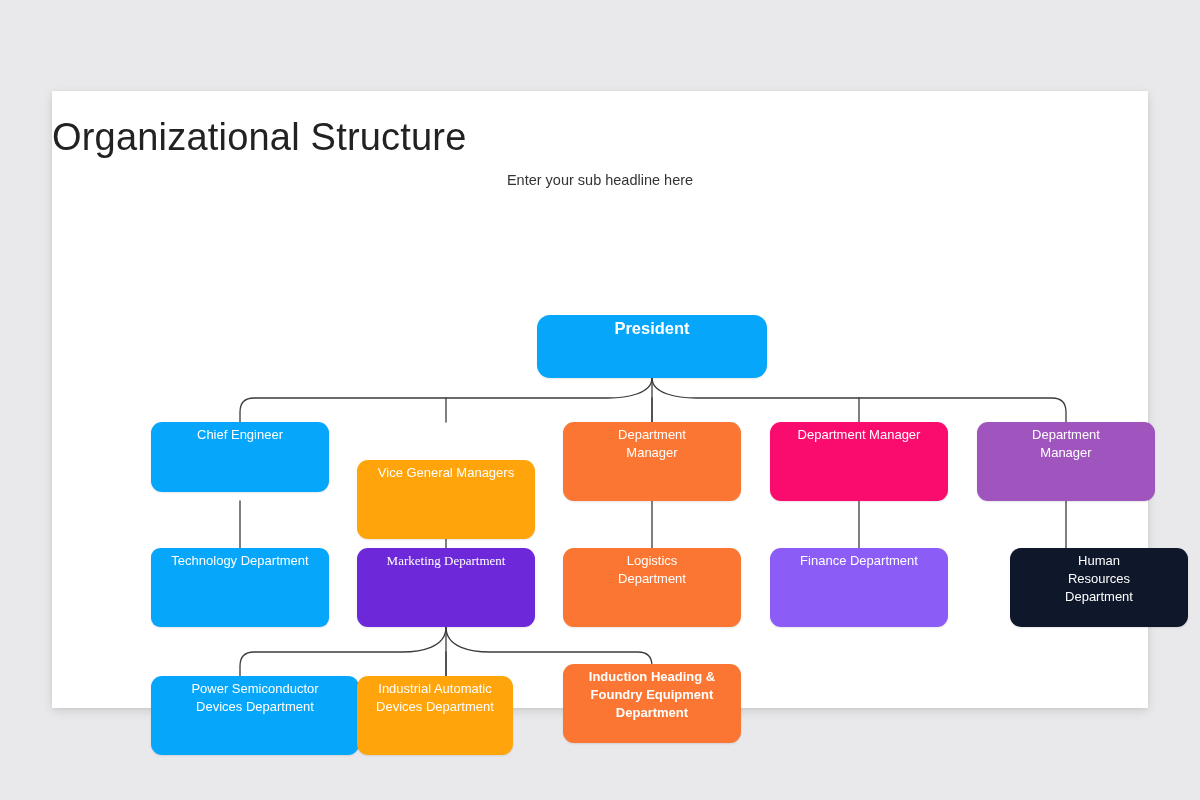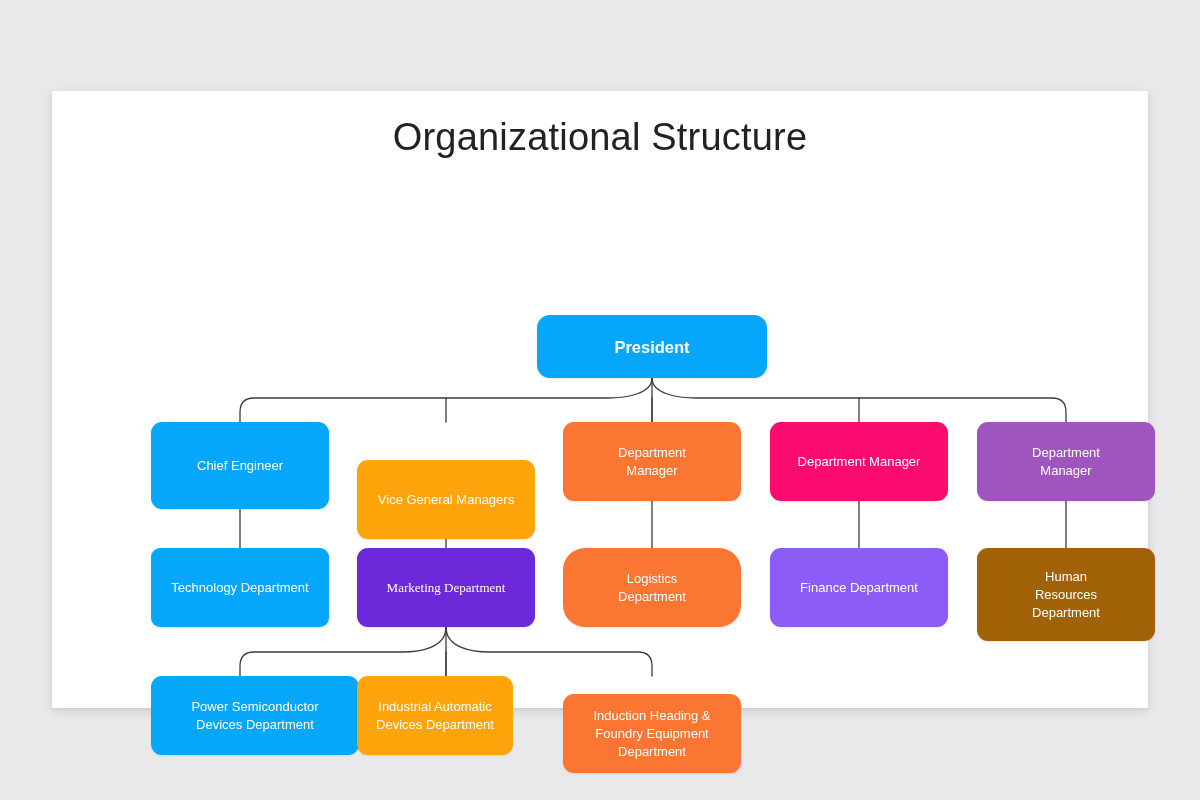--- a/index.html
+++ b/index.html
@@ -22,21 +22,21 @@
     height: 617px;
     background: #ffffff;
     box-shadow: 0 3px 10px rgba(0,0,0,0.11), 0 1px 3px rgba(0,0,0,0.06);
   }
 
   #page-title {
     position: absolute;
     left: 0;
     top: 25px;
     width: 1096px;
-    text-align: center;
+    text-align: left;
     font-size: 38px;
     font-weight: 400;
     color: #222222;
     letter-spacing: 0.2px;
   }
 
   #page-subtitle {
     position: absolute;
     left: 0;
     top: 81px;
@@ -62,21 +62,21 @@
     width: 1096px;
     height: 617px;
     pointer-events: none;
   }
 
   .node {
     position: absolute;
     box-sizing: border-box;
     border-radius: 11px;
     display: flex;
-    align-items: center;
+    align-items: flex-start;
     justify-content: center;
     text-align: center;
     color: #ffffff;
     font-size: 13px;
     line-height: 18px;
     padding: 4px 4px;
     box-shadow: 0 1px 2px rgba(0,0,0,0.10);
   }
 
   .node.root {
@@ -89,20 +89,21 @@
     white-space: pre-line;
     display: block;
   }
 </style>
 </head>
 <body>
 
 <div id="slide">
 
   <div id="page-title">Organizational Structure</div>
+  <div id="page-subtitle">Enter your sub headline here</div>
 
   <div id="chart-area">
     <svg id="connector-layer" viewBox="0 0 1096 617">
         <path d="M 600 287 C 600 303, 574 307, 556 307 L 202 307 Q 188 307 188 321 L 188 331" fill="none" stroke="#3b3b3b" stroke-width="1.3" stroke-linecap="round"></path>
         <path d="M 600 287 C 600 303, 626 307, 644 307 L 1000 307 Q 1014 307 1014 321 L 1014 331" fill="none" stroke="#3b3b3b" stroke-width="1.3" stroke-linecap="round"></path>
         <path d="M 394 307 L 394 331" fill="none" stroke="#3b3b3b" stroke-width="1.3" stroke-linecap="round"></path>
         <path d="M 600 307 L 600 331" fill="none" stroke="#3b3b3b" stroke-width="1.3" stroke-linecap="round"></path>
         <path d="M 807 307 L 807 331" fill="none" stroke="#3b3b3b" stroke-width="1.3" stroke-linecap="round"></path>
         <path d="M 600 287 L 600 331" fill="none" stroke="#3b3b3b" stroke-width="1.3" stroke-linecap="round"></path>
         <path d="M 188 410 L 188 457" fill="none" stroke="#3b3b3b" stroke-width="1.3" stroke-linecap="round"></path>
@@ -112,21 +113,21 @@
         <path d="M 1014 410 L 1014 457" fill="none" stroke="#3b3b3b" stroke-width="1.3" stroke-linecap="round"></path>
         <path d="M 394 536 C 394 557, 368 561, 350 561 L 202 561 Q 188 561 188 575 L 188 585" fill="none" stroke="#3b3b3b" stroke-width="1.3" stroke-linecap="round"></path>
         <path d="M 394 536 C 394 557, 420 561, 438 561 L 586 561 Q 600 561 600 575 L 600 585" fill="none" stroke="#3b3b3b" stroke-width="1.3" stroke-linecap="round"></path>
         <path d="M 394 561 L 394 585" fill="none" stroke="#3b3b3b" stroke-width="1.3" stroke-linecap="round"></path>
         <path d="M 394 536 L 394 585" fill="none" stroke="#3b3b3b" stroke-width="1.3" stroke-linecap="round"></path>
       </svg>
     <div id="node-layer">
         <div class="node root" style="left: 485px; top: 224px; width: 230px; height: 63px; background: rgb(6, 167, 250);">
           <span class="node-label">President</span>
         </div>
-        <div class="node" style="left: 99px; top: 331px; width: 178px; height: 87px; background: rgb(6, 167, 250);">
+        <div class="node" style="left: 99px; top: 331px; width: 178px; height: 70px; background: rgb(6, 167, 250);">
           <span class="node-label">Chief Engineer</span>
         </div>
         <div class="node" style="left: 305px; top: 331px; width: 178px; height: 79px; background: rgb(255, 164, 10); margin-top: 38px;">
           <span class="node-label">Vice General Managers</span>
         </div>
         <div class="node" style="left: 511px; top: 331px; width: 178px; height: 79px; background: rgb(250, 118, 50);">
           <span class="node-label">Department
 Manager</span>
         </div>
         <div class="node" style="left: 718px; top: 331px; width: 178px; height: 79px; background: rgb(250, 12, 110);">
@@ -135,41 +136,41 @@
         <div class="node" style="left: 925px; top: 331px; width: 178px; height: 79px; background: rgb(160, 85, 190);">
           <span class="node-label">Department
 Manager</span>
         </div>
         <div class="node" style="left: 99px; top: 457px; width: 178px; height: 79px; background: rgb(6, 167, 250); border-radius: 9px;">
           <span class="node-label">Technology Department</span>
         </div>
         <div class="node" style="left: 305px; top: 457px; width: 178px; height: 79px; background: #6d28d9; font-family: Liberation Serif, serif;">
           <span class="node-label">Marketing Department</span>
         </div>
-        <div class="node" style="left: 511px; top: 457px; width: 178px; height: 79px; background: rgb(250, 118, 50); border-radius: 22px;">
+        <div class="node" style="left: 511px; top: 457px; width: 178px; height: 79px; background: rgb(250, 118, 50);">
           <span class="node-label">Logistics
 Department</span>
         </div>
         <div class="node" style="left: 718px; top: 457px; width: 178px; height: 79px; background: #8b5cf6;">
           <span class="node-label">Finance Department</span>
         </div>
-        <div class="node" style="left: 925px; top: 457px; width: 178px; height: 93px; background: #a16207;">
+        <div class="node" style="left: 958px; top: 457px; width: 178px; height: 79px; background: #0f172a;">
           <span class="node-label">Human
 Resources
 Department</span>
         </div>
         <div class="node" style="left: 99px; top: 585px; width: 208px; height: 79px; background: rgb(6, 167, 250);">
           <span class="node-label">Power Semiconductor
 Devices Department</span>
         </div>
         <div class="node" style="left: 305px; top: 585px; width: 156px; height: 79px; background: rgb(255, 164, 10);">
           <span class="node-label">Industrial Automatic
 Devices Department</span>
         </div>
-        <div class="node" style="left: 511px; top: 603px; width: 178px; height: 79px; background: rgb(250, 118, 50);">
+        <div class="node" style="left: 511px; top: 573px; width: 178px; height: 79px; background: rgb(250, 118, 50); font-weight: bold;">
           <span class="node-label">Induction Heading &amp;
 Foundry Equipment
 Department</span>
         </div>
       </div>
   </div>
 
 </div>
 
 </body></html>

